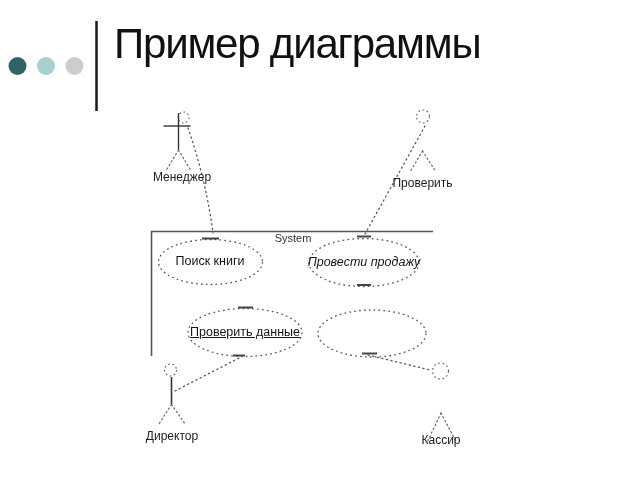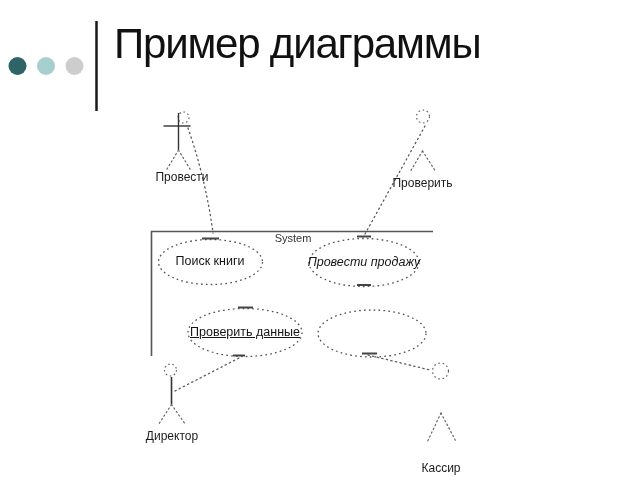--- a/index.html
+++ b/index.html
@@ -101,18 +101,18 @@
   <div class="title">
     <span>Пример диаграммы</span>
   </div>
 
   <div class="sys-lbl" style="left:293px;top:232.5px;">System</div>
 
   <div class="lbl uc-lbl" style="left:210px;top:255px;">Поиск книги</div>
   <div class="lbl uc-lbl" style="left:364px;top:255.5px;font-style:italic;">Провести продажу</div>
   <div class="lbl uc-lbl" style="left:245px;top:325.5px;text-decoration:underline;">Проверить данные</div>
 
-  <div class="lbl" style="left:182px;top:171px;">Провести</div>
+  <div class="lbl" style="left:182px;top:171px;">Менеджер</div>
   <div class="lbl" style="left:422.5px;top:176.5px;">Проверить</div>
   <div class="lbl" style="left:172px;top:429.5px;">Директор</div>
-  <div class="lbl" style="left:441px;top:434px;margin-top:28px;">Кассир</div>
+  <div class="lbl" style="left:441px;top:434px;">Кассир</div>
 
 </div>
 
 </body></html>

